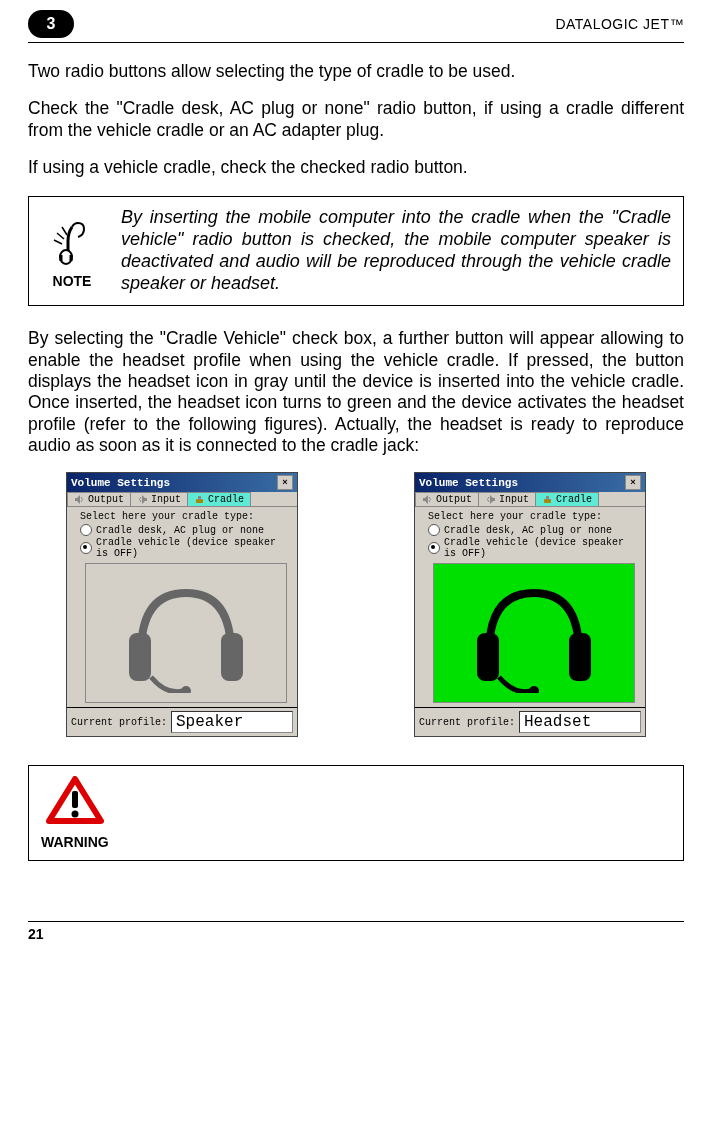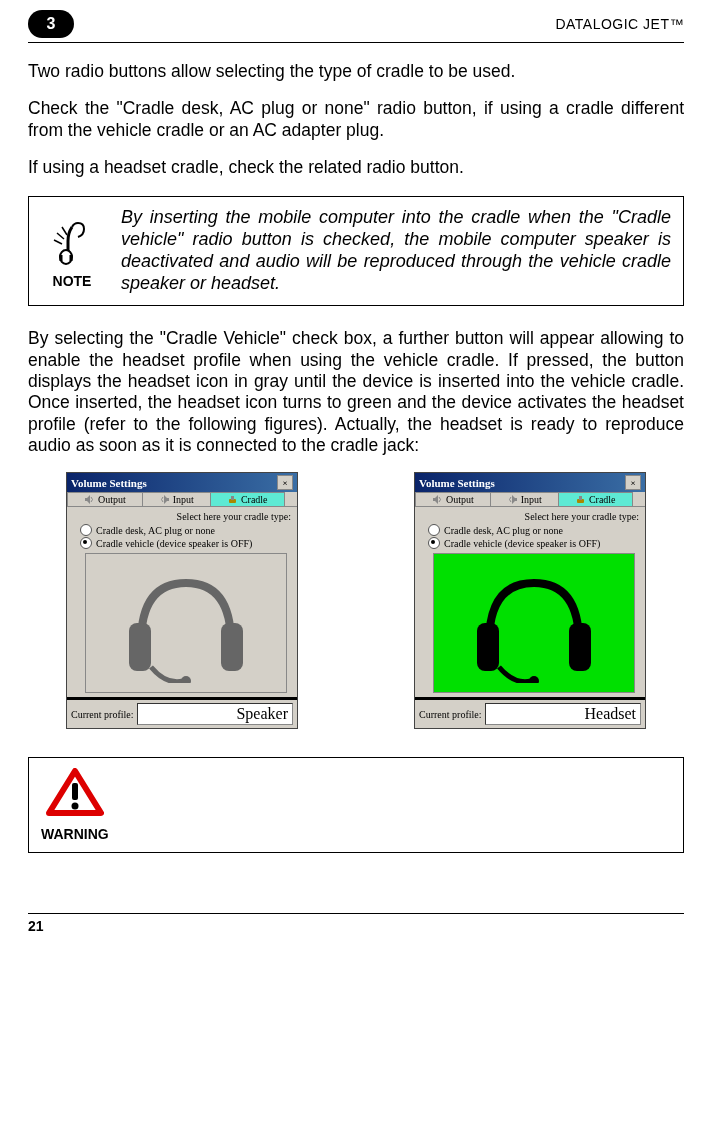--- a/index.html
+++ b/index.html
@@ -79,23 +79,22 @@
   .screens-row {
     display: flex;
     justify-content: space-around;
     gap: 40px;
     margin: 6px 0 28px 0;
   }
   .win {
     width: 230px;
     border: 1px solid #444;
     background: #d4d0c8;
-    font-family: Liberation Serif, serif;
-    font-size: 10px;
-    text-align: right;
+    font-family: Liberation Mono, monospace;
+    font-size: 10px;
   }
   .win-title {
     background: linear-gradient(to right, #0a246a, #3a6ea5);
     color: #fff;
     font-weight: bold;
     padding: 2px 4px;
     display: flex;
     align-items: center;
     justify-content: space-between;
     font-size: 11px;
@@ -113,21 +112,21 @@
     font-size: 9px;
   }
   .win-tabs {
     display: flex;
     background: #d4d0c8;
     border-bottom: 1px solid #888;
   }
   .win-tab {
     border: 1px solid #888;
     border-bottom: none;
-    padding: 1px 16px;
+    padding: 1px 6px;
     display: flex;
     align-items: center;
     gap: 3px;
     background: #d4d0c8;
     margin-right: -1px;
     font-size: 10px;
   }
   .win-tab.active {
     background: #5eead4;
     z-index: 1;
@@ -173,21 +172,21 @@
     justify-content: center;
     position: relative;
   }
   .headset-area.gray { background: #d4d0c8; }
   .headset-area.green { background: #00e000; }
   .profile-row {
     display: flex;
     align-items: center;
     gap: 4px;
     padding: 3px 4px;
-    border-top: 3px solid #000000;
+    border-top: 1px solid #000000;
     font-size: 10px;
   }
   .profile-box {
     border: 1px inset #888;
     background: #fff;
     padding: 1px 4px;
     flex: 1;
     font-size: 16px;
   }
   .footer-rule {
@@ -213,21 +212,21 @@
 <div class="page">
 
   <div class="header-row">
     <div class="chapter-badge">3</div>
     <div class="header-title">DATALOGIC JET™</div>
   </div>
   <hr class="header-rule">
 
   <p class="body-text">Two radio buttons allow selecting the type of cradle to be used.</p>
   <p class="body-text">Check the "Cradle desk, AC plug or none" radio button, if using a cradle different from the vehicle cradle or an AC adapter plug.</p>
-  <p class="body-text">If using a headset cradle, check the related radio button.</p>
+  <p class="body-text">If using a vehicle cradle, check the checked radio button.</p>
 
   <div class="callout">
     <div class="callout-icon-col">
       <span>
         <svg width="48" height="52" viewBox="0 0 48 52">
           <g fill="none" stroke="#000" stroke-width="2">
             <path d="M20 46 Q20 36 20 28 Q20 20 24 14" stroke-width="3"></path>
             <ellipse cx="18" cy="44" rx="6" ry="7" fill="#fff"></ellipse>
             <path d="M24 14 Q26 10 30 10 Q36 10 36 16 Q36 22 30 24" stroke-width="2"></path>
             <path d="M13 42 L13 48 M23 42 L23 48" stroke-width="3"></path>

